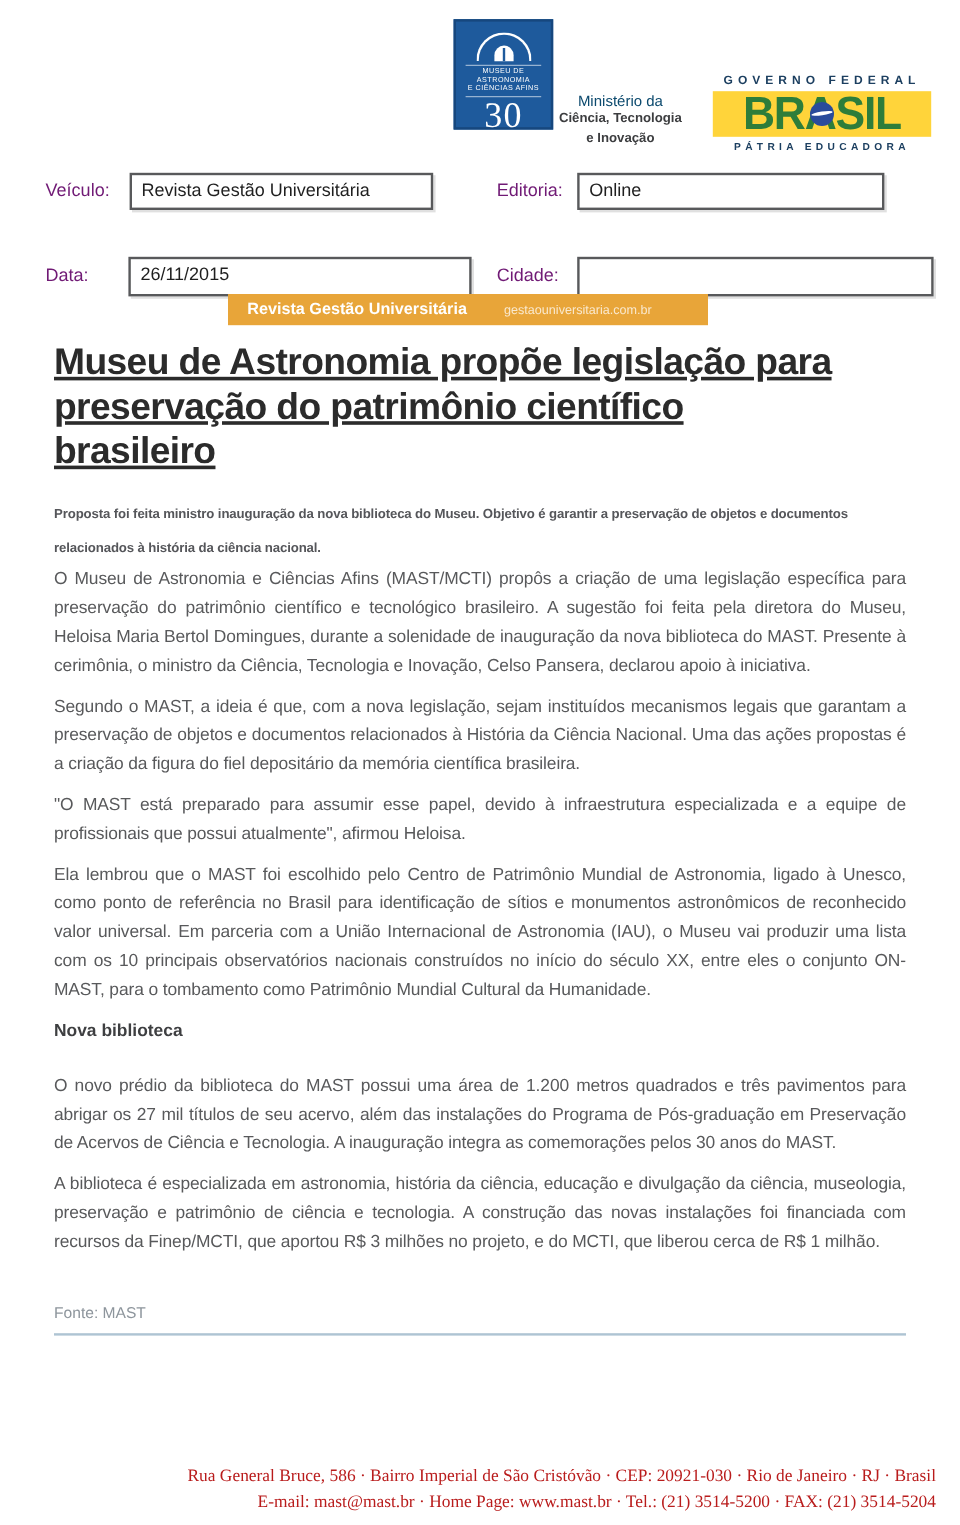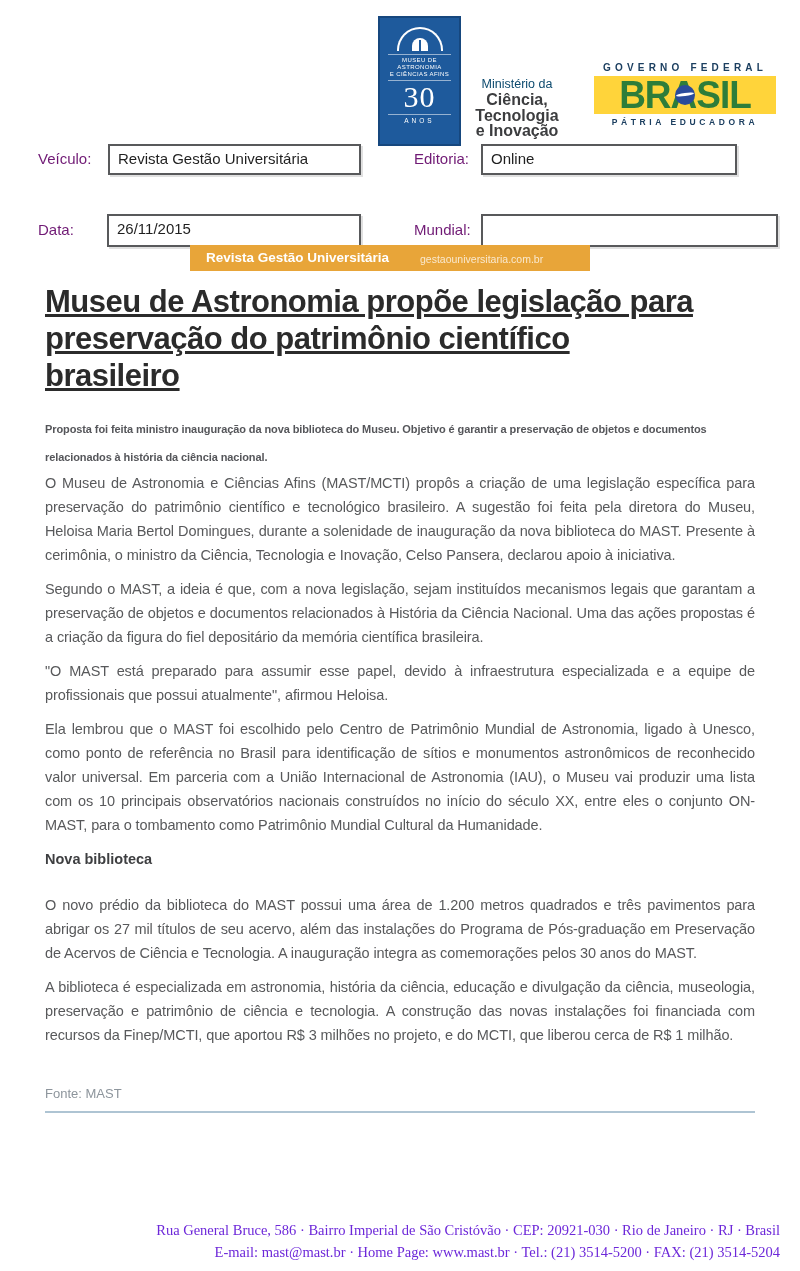--- a/index.html
+++ b/index.html
@@ -5,21 +5,21 @@
   * { margin:0; padding:0; box-sizing:border-box; }
   html,body { background:#ffffff; }
   .page {
     position:relative; width:800px; height:1271px; margin:0 auto;
     background:#ffffff; overflow:hidden;
     font-family:"Liberation Sans", sans-serif; color:#58595b;
   }
 
   
   .mast-logo {
-    position:absolute; left:378px; top:16px; width:83px; height:130px;
+    position:absolute; left:378px; top:16px; width:83px; height:92px;
     background:#1e5a9c; border:2px solid #16477e; color:#fff; text-align:center;
   }
   .dome-outer {
     width:46px; height:24px; margin:9px auto 0;
     border:2px solid #fff; border-bottom:none; border-radius:46px 46px 0 0;
     position:relative;
   }
   .dome-inner {
     position:absolute; left:50%; bottom:0; transform:translateX(-50%);
     width:16px; height:13px; background:#fff; border-radius:8px 8px 0 0;
@@ -27,21 +27,21 @@
   .dome-inner::after {
     content:""; position:absolute; left:7px; top:2px; width:2px; height:11px; background:#1e5a9c;
   }
   .mast-name { font-size:6px; line-height:7px; letter-spacing:0.4px; margin-top:3px;
     border-top:1px solid #ffffff88; border-bottom:1px solid #ffffff88; padding:2px 0; margin-left:8px; margin-right:8px;}
   .mast-30 { font-family:"Liberation Serif", serif; font-size:30px; line-height:32px; letter-spacing:1px; }
   .mast-anos { font-size:6.5px; letter-spacing:3px; border-top:1px solid #ffffff88; margin:1px 8px 0; padding-top:2px; }
 
   .ministerio { position:absolute; left:455px; top:77px; width:124px; text-align:center; }
   .ministerio .l1 { font-size:12.5px; color:#0c4a6e; line-height:15px; }
-  .ministerio .l2, .ministerio .l3 { font-size:16px; font-weight:bold; color:#3c3d3f; line-height:15.5px; }
+  .ministerio .l2, .ministerio .l3 { font-size:11px; font-weight:bold; color:#3c3d3f; line-height:15.5px; }
 
   .gov-logo { position:absolute; left:594px; top:62px; width:182px; }
   .gov-top { font-size:10px; font-weight:bold; letter-spacing:4.2px; color:#1c3f60; text-align:center; white-space:nowrap; }
   .gov-brand { position:relative; height:38px; background:#ffd43a; margin-top:3px; text-align:center; overflow:visible; }
   .gov-brand .brasil {
     font-size:37px; font-weight:bold; letter-spacing:-1px; color:#2e7d3a;
     line-height:38px; display:block; transform:scaleY(1.05);
   }
   .gov-flag {
     position:absolute; left:50%; top:50%; transform:translate(-50%,-50%);
@@ -73,21 +73,21 @@
   .deck { font-size:11px; font-weight:bold; color:#55565a; line-height:28px; letter-spacing:-0.1px; margin-bottom:0; }
   .deck div { white-space:nowrap; }
   .article p { font-size:14.5px; line-height:24px; text-align:justify; color:#58595b; margin-bottom:10px; letter-spacing:-0.1px; }
   .subheading { font-size:14.5px; font-weight:bold; color:#3e3f41; line-height:24px; margin-bottom:22px; }
   .source { font-size:13px; color:#8d959c; margin-top:39px; }
   .divider { border:none; border-top:2px solid #aec4d3; margin-top:10px; width:710px; }
 
   
   .footer {
     position:absolute; right:20px; top:1219px; width:700px; text-align:right;
-    font-family:"Liberation Serif", serif; font-size:14.5px; color:#6d28d9; line-height:22px;
+    font-family:"Liberation Serif", serif; font-size:14.5px; color:#b91c1c; line-height:22px;
   }
   .footer div { white-space:nowrap; }
 </style>
 </head>
 <body>
 
 <div class="page">
 
   <div class="mast-logo">
     <div class="dome-outer">
@@ -116,22 +116,22 @@
     </div>
     <div class="gov-bottom">PÁTRIA EDUCADORA</div>
   </div>
 
   <div class="form-label" style="left:38px; top:150px;">Veículo:</div>
   <div class="form-box" style="left:108px; top:144px; width:253px; height:31px;">Revista Gestão Universitária</div>
   <div class="form-label" style="left:414px; top:150px;">Editoria:</div>
   <div class="form-box" style="left:481px; top:144px; width:256px; height:31px;">Online</div>
 
   <div class="form-label" style="left:38px; top:221px;">Data:</div>
-  <div class="form-box" style="left:107px; top:214px; width:254px; height:33px;">26/11/2015</div>
-  <div class="form-label" style="left:414px; top:221px;">Mundial:</div>
+  <div class="form-box" style="left:107px; top:214px; width:286px; height:33px;">26/11/2015</div>
+  <div class="form-label" style="left:414px; top:221px;">Cidade:</div>
   <div class="form-box" style="left:481px; top:214px; width:297px; height:33px;"></div>
 
   <div class="banner">
     <span class="title">Revista Gestão Universitária</span>
     <span class="url">gestaouniversitaria.com.br</span>
   </div>
 
   <div class="article">
     <div class="headline">
       <div>Museu de Astronomia propõe legislação para</div>

